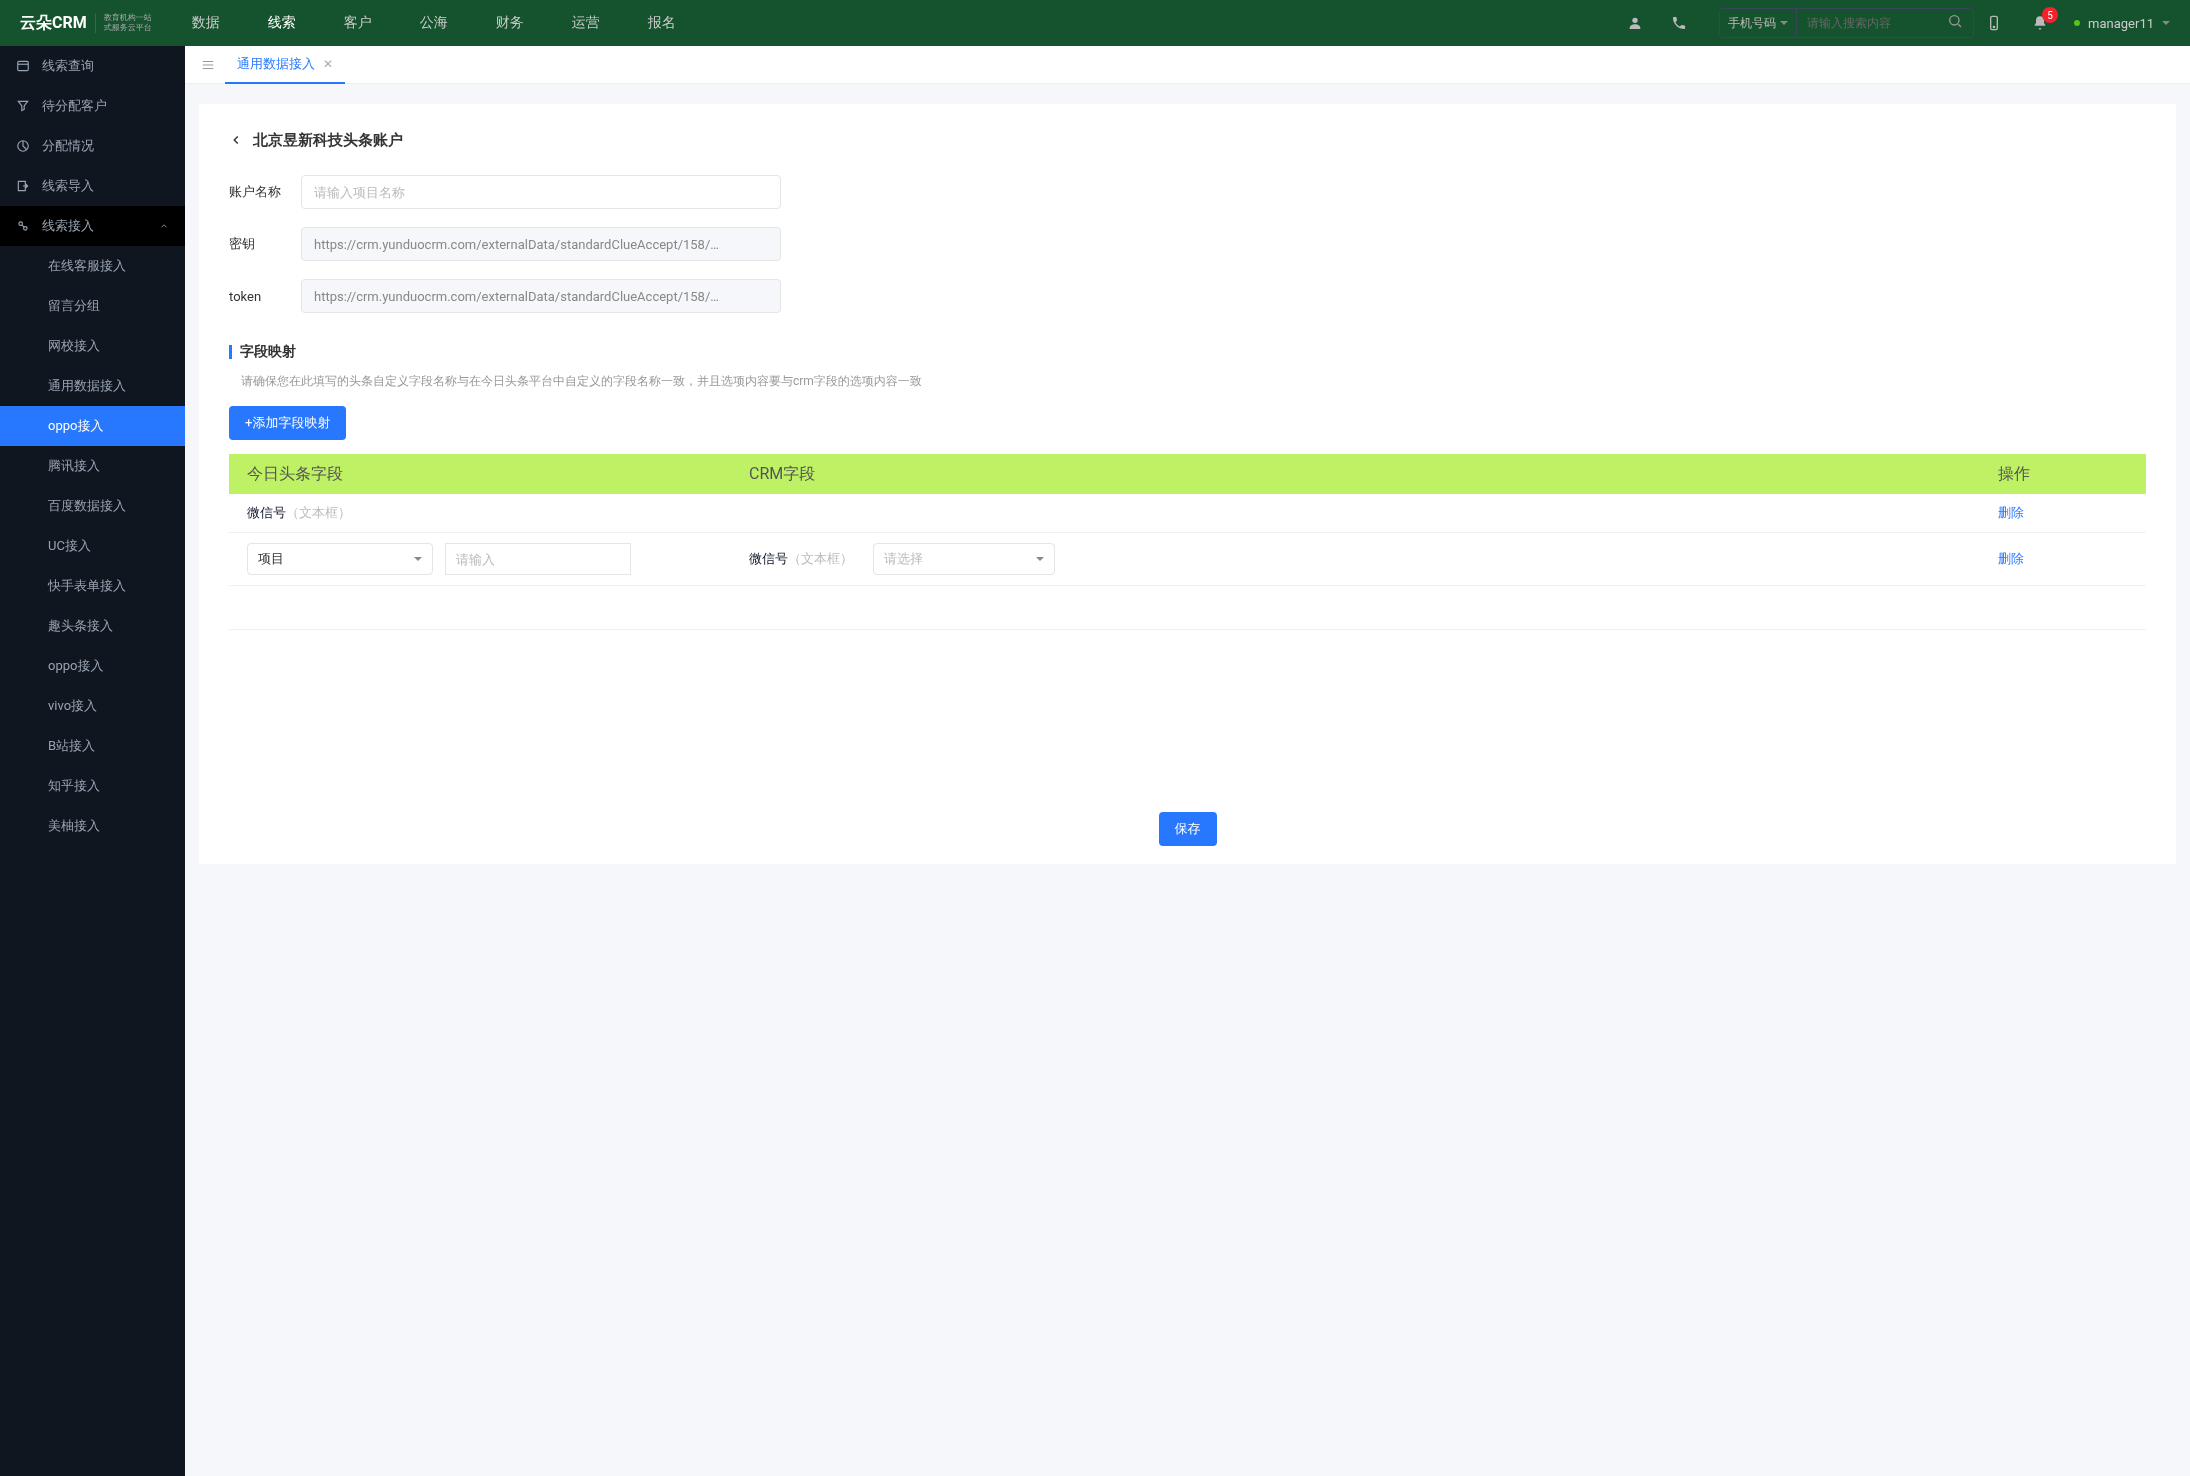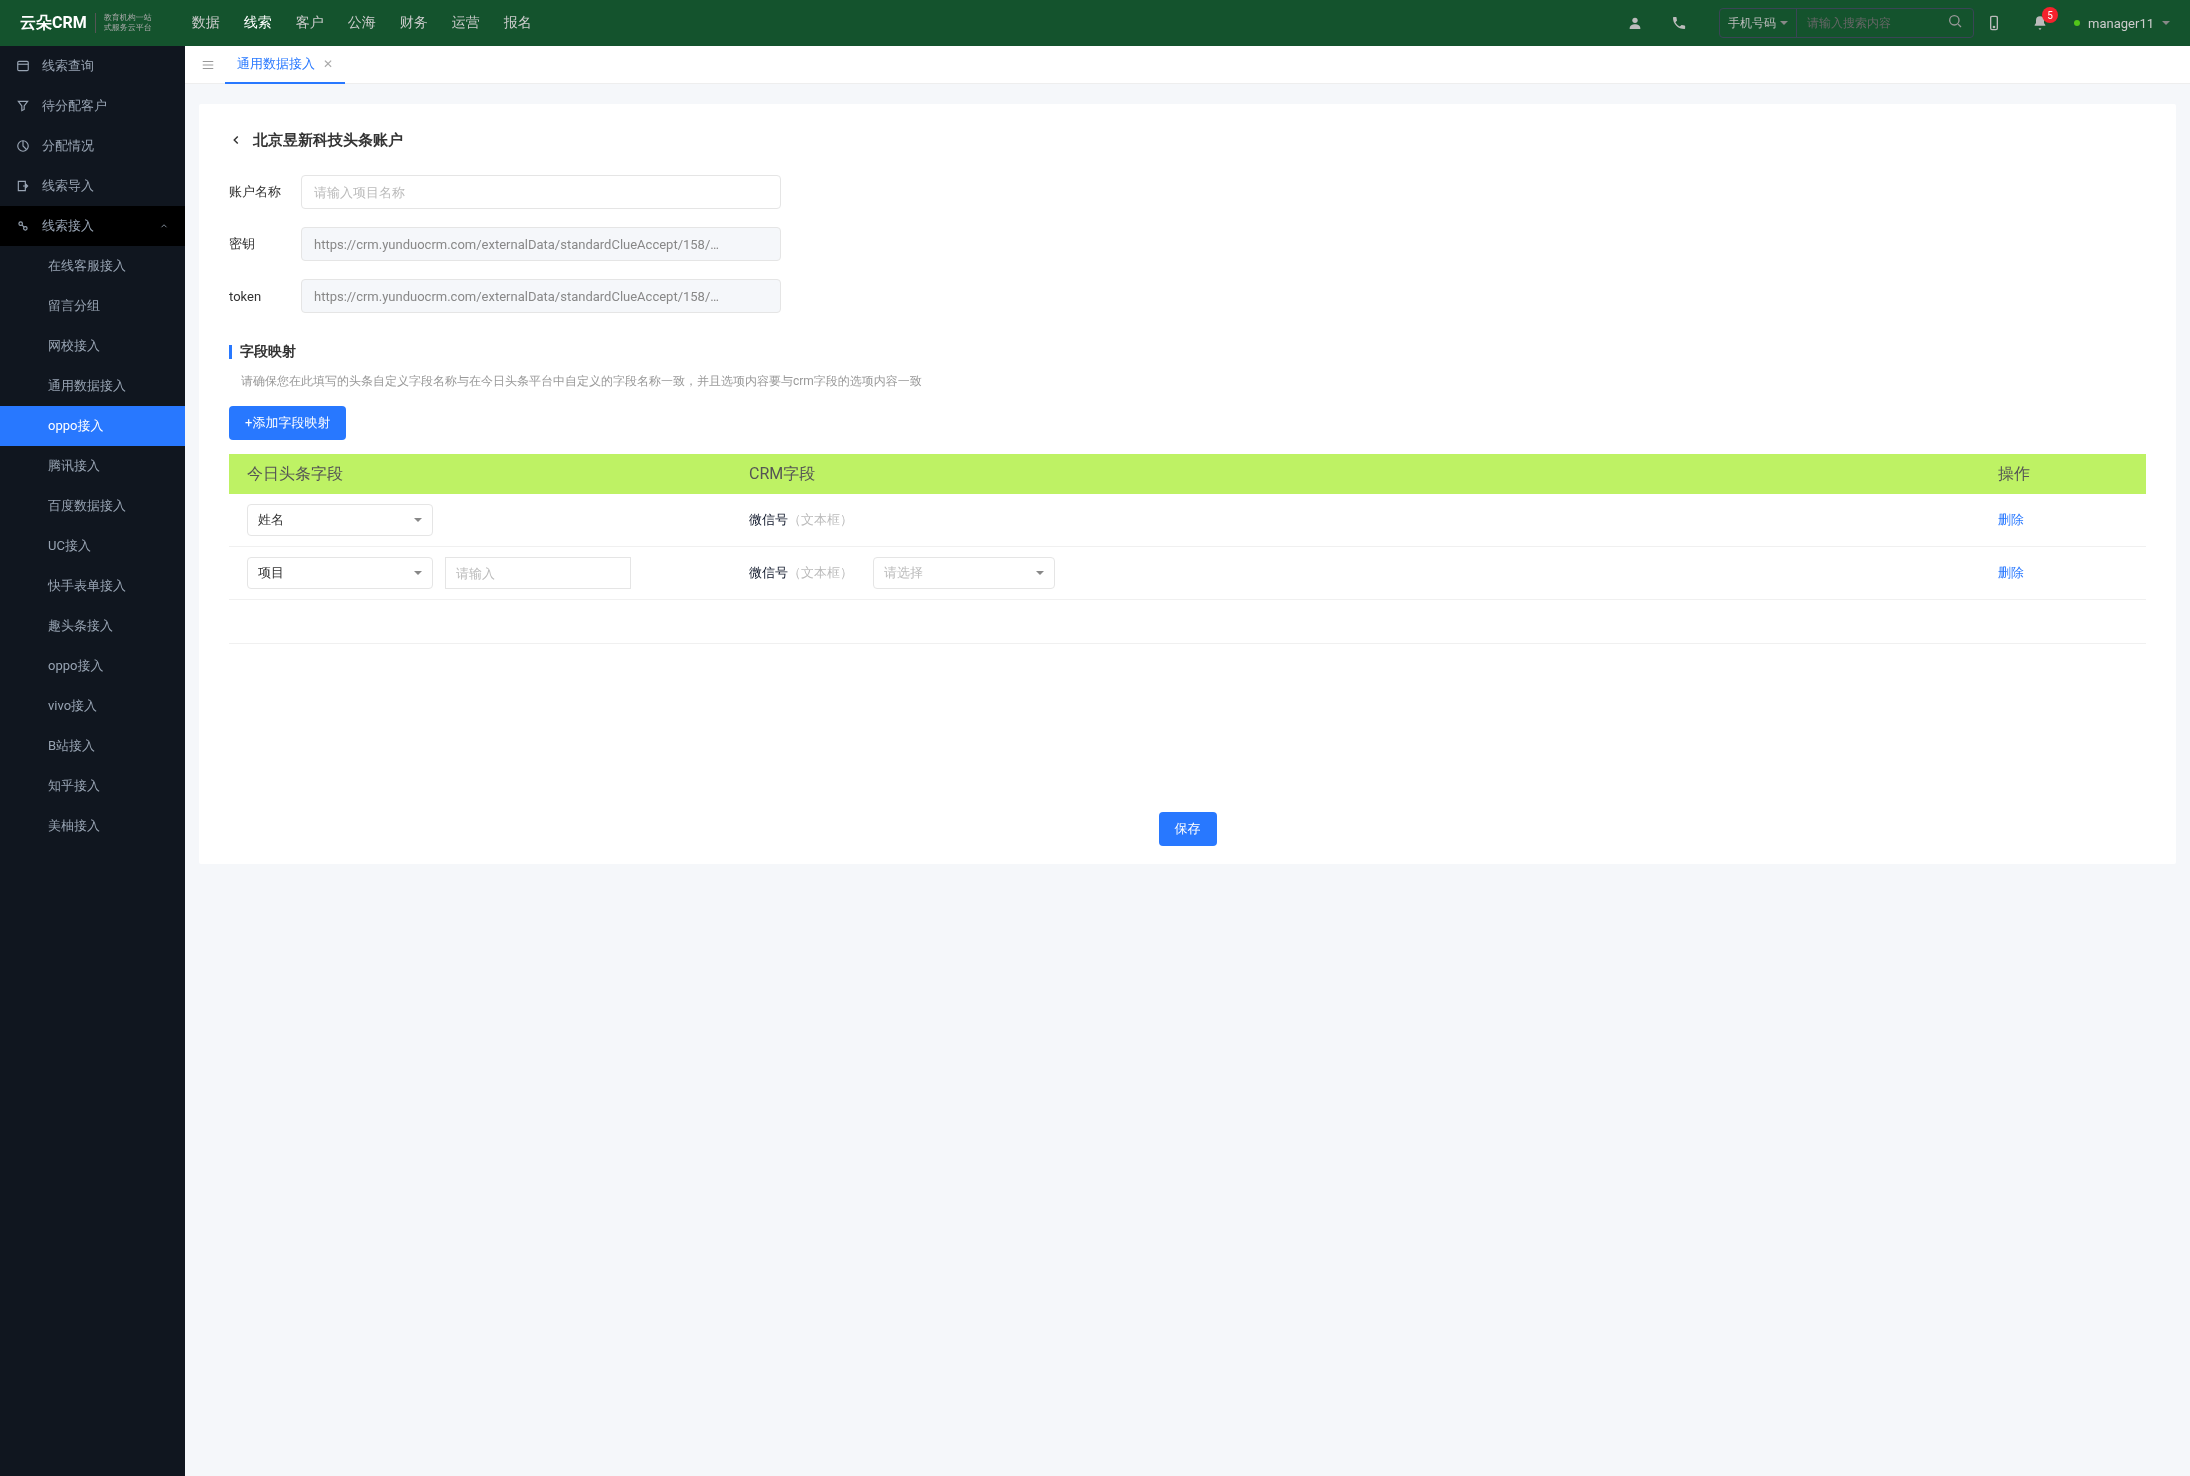--- a/index.html
+++ b/index.html
@@ -1,21 +1,21 @@
 <!DOCTYPE html>
 <html><head>
 <meta charset="utf-8">
 <style>
 *{margin:0;padding:0;box-sizing:border-box;font-family:-apple-system,BlinkMacSystemFont,"Segoe UI",Roboto,"PingFang SC","Microsoft YaHei",sans-serif}
 body{background:#f5f7fa;overflow-x:hidden}
 .header{height:46px;background:#14532d;display:flex;align-items:center;padding:0 20px;color:#fff;position:relative;z-index:10}
 .logo-area{display:flex;align-items:center;margin-right:40px}
 .logo-text{font-size:16px;font-weight:bold;margin-right:8px}
 .logo-sub{font-size:8px;line-height:10px;border-left:1px solid #555;padding-left:8px;color:#aaa}
-.top-nav{display:flex;gap:24px;flex:1}
+.top-nav{display:flex;gap:48px;flex:1}
 .top-nav-item{color:#ccc;font-size:14px;cursor:pointer;height:46px;display:flex;align-items:center}
 .top-nav-item.active{color:#fff;font-weight:500}
 .top-icons{display:flex;align-items:center;gap:24px;margin:0 30px}
 .icon-btn{width:20px;height:20px;color:#bbb;display:flex;align-items:center;justify-content:center;cursor:pointer}
 .search-group{display:flex;align-items:center;border:1px solid #3a4556;border-radius:4px;height:30px}
 .search-sel{background:transparent;border:none;color:#bbb;font-size:12px;padding:0 8px;border-right:1px solid #3a4556;height:100%;display:flex;align-items:center;gap:4px;cursor:pointer}
 .search-inp{background:transparent;border:none;color:#fff;font-size:12px;padding:0 10px;width:140px;outline:none}
 .search-inp::placeholder{color:#666}
 .search-ico{padding:0 10px;color:#999;cursor:pointer}
 .right-icons{display:flex;align-items:center;gap:26px;margin-left:10px}
@@ -247,26 +247,20 @@
       <button class="btn-primary">+添加字段映射</button>
 
       <div class="table">
         <div class="thead">
           <div class="th1">今日头条字段</div>
           <div class="th2">CRM字段</div>
           <div class="th3">操作</div>
         </div>
 
         <div class="trow">
-          <div class="th1">
-            <div class="sel">
-              <span>姓名</span>
-              <span class="chev-down"></span>
-            </div>
-          </div>
           <div class="th2">
             <span class="crm-label">微信号</span><span class="crm-hint">（文本框）</span>
           </div>
           <div class="th3">
             <span class="link">删除</span>
           </div>
         </div>
 
         <div class="trow">
           <div class="th1" style="display:flex">

